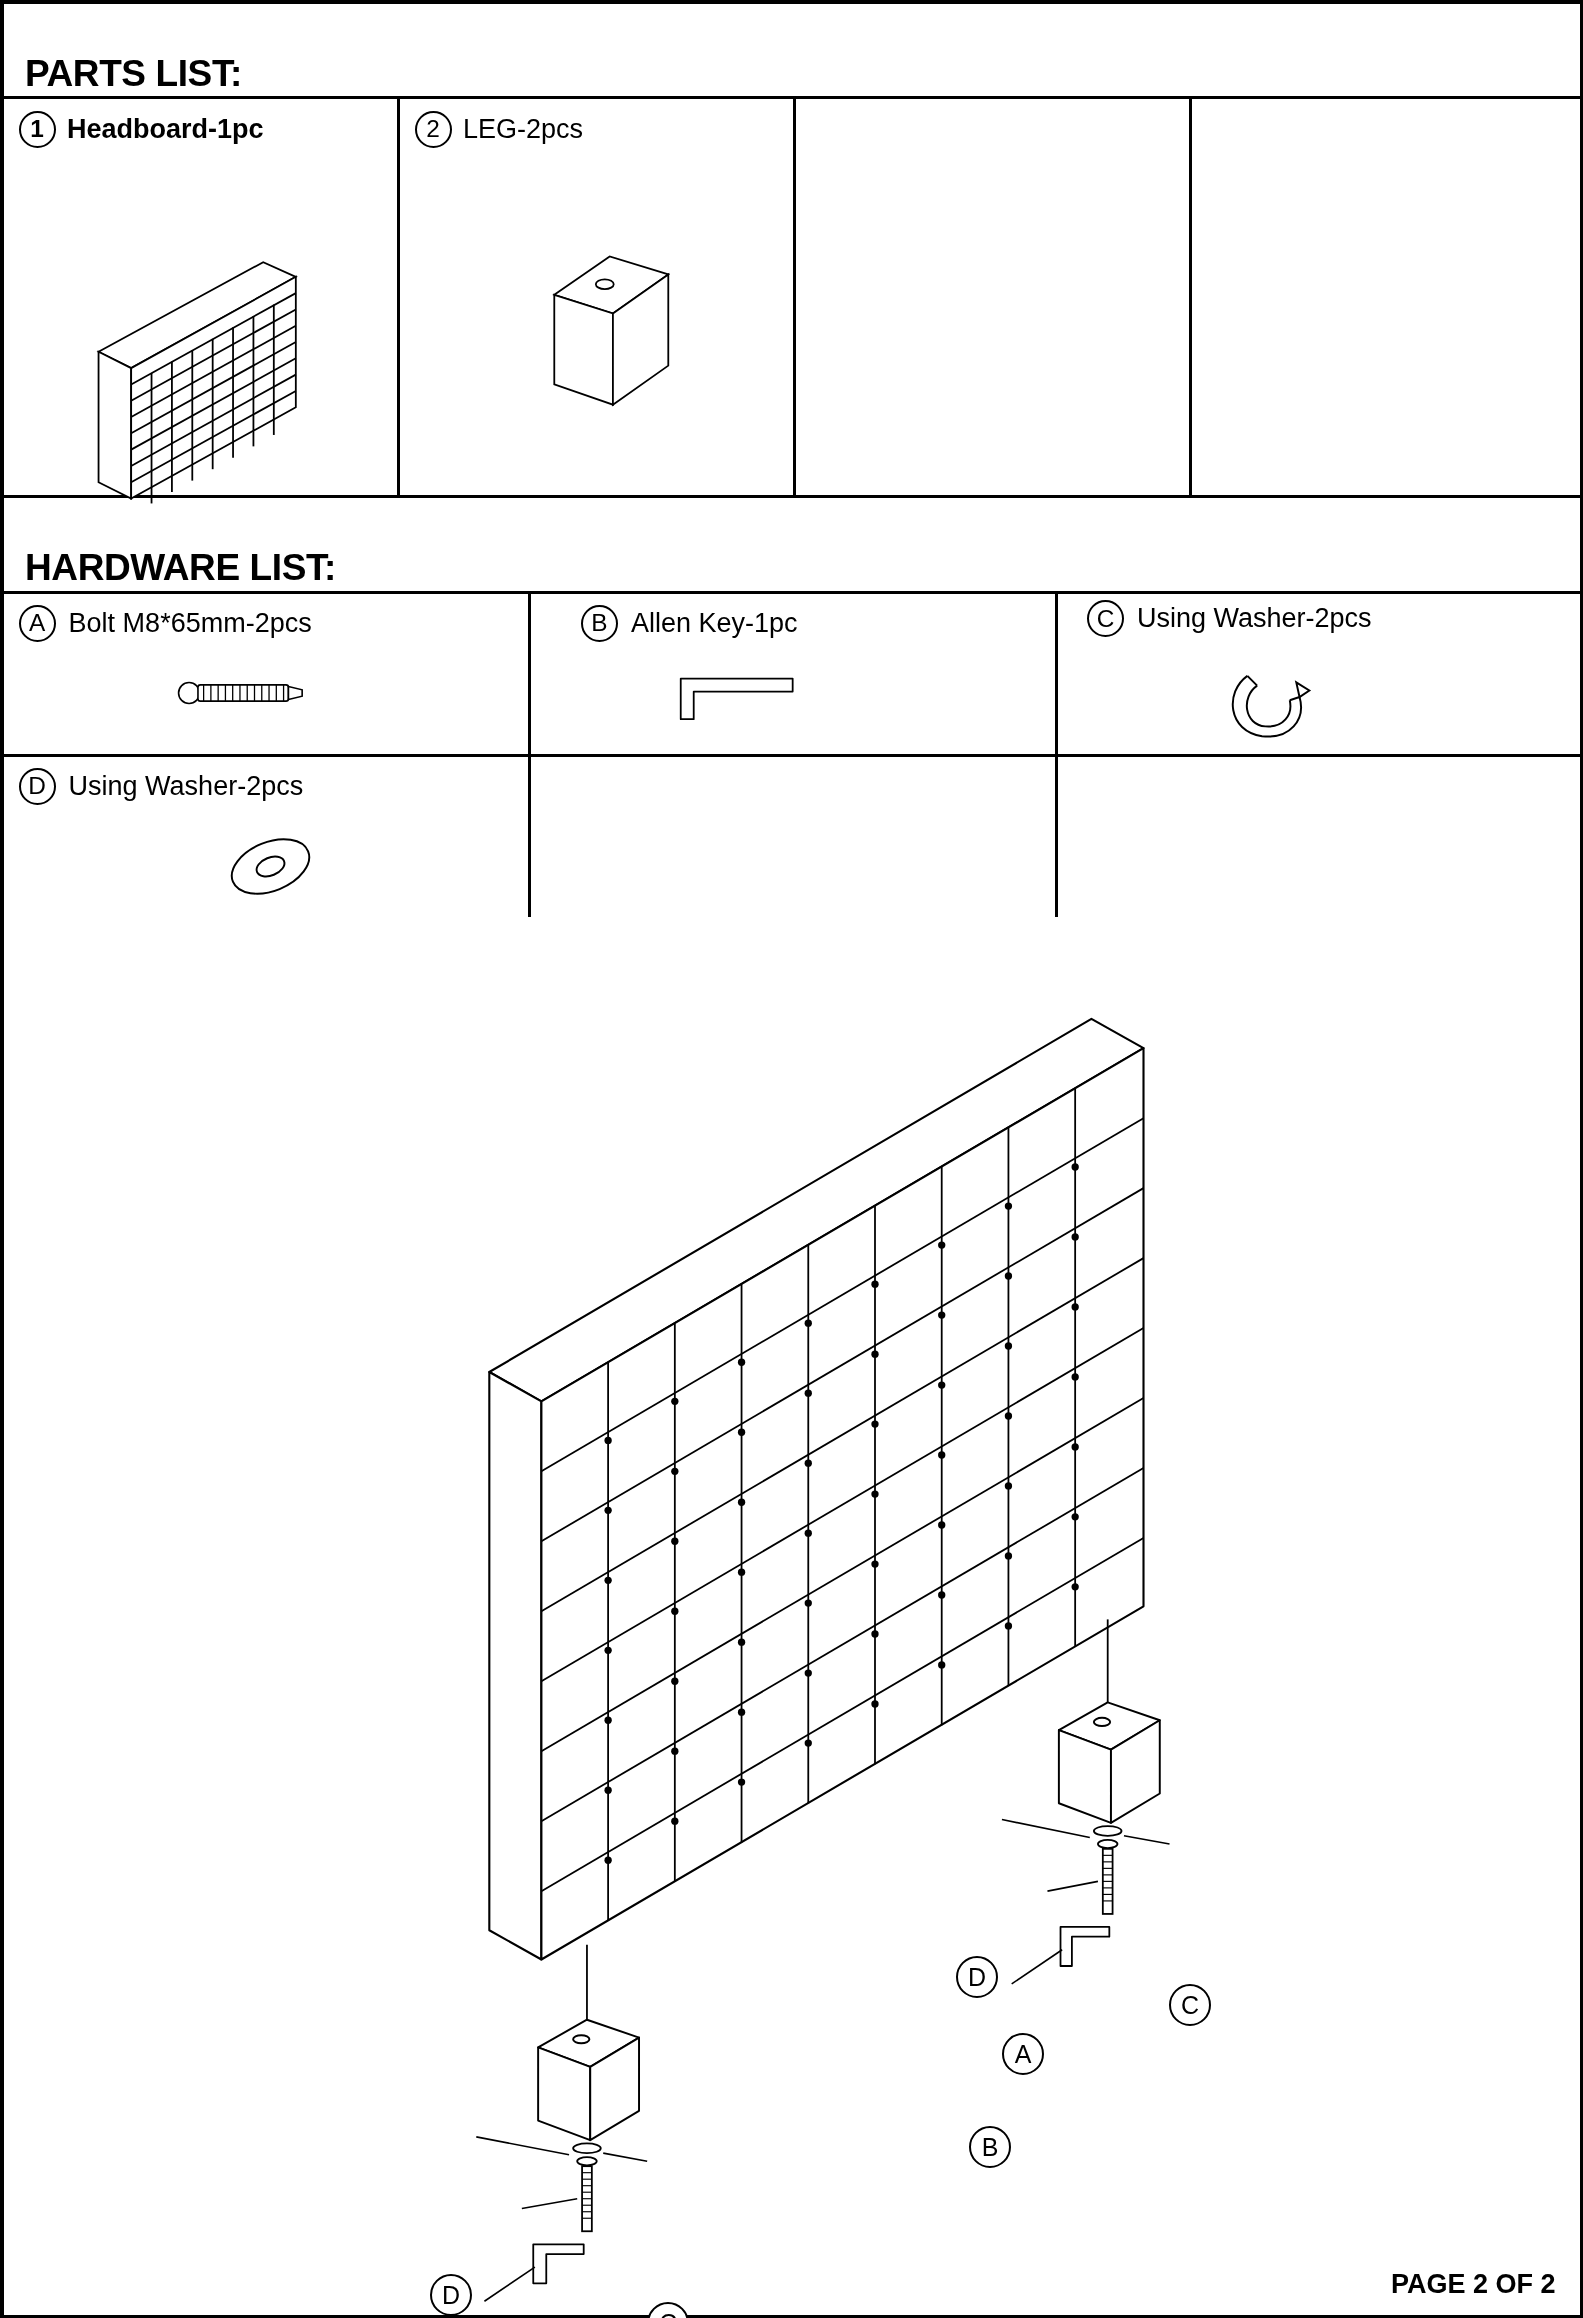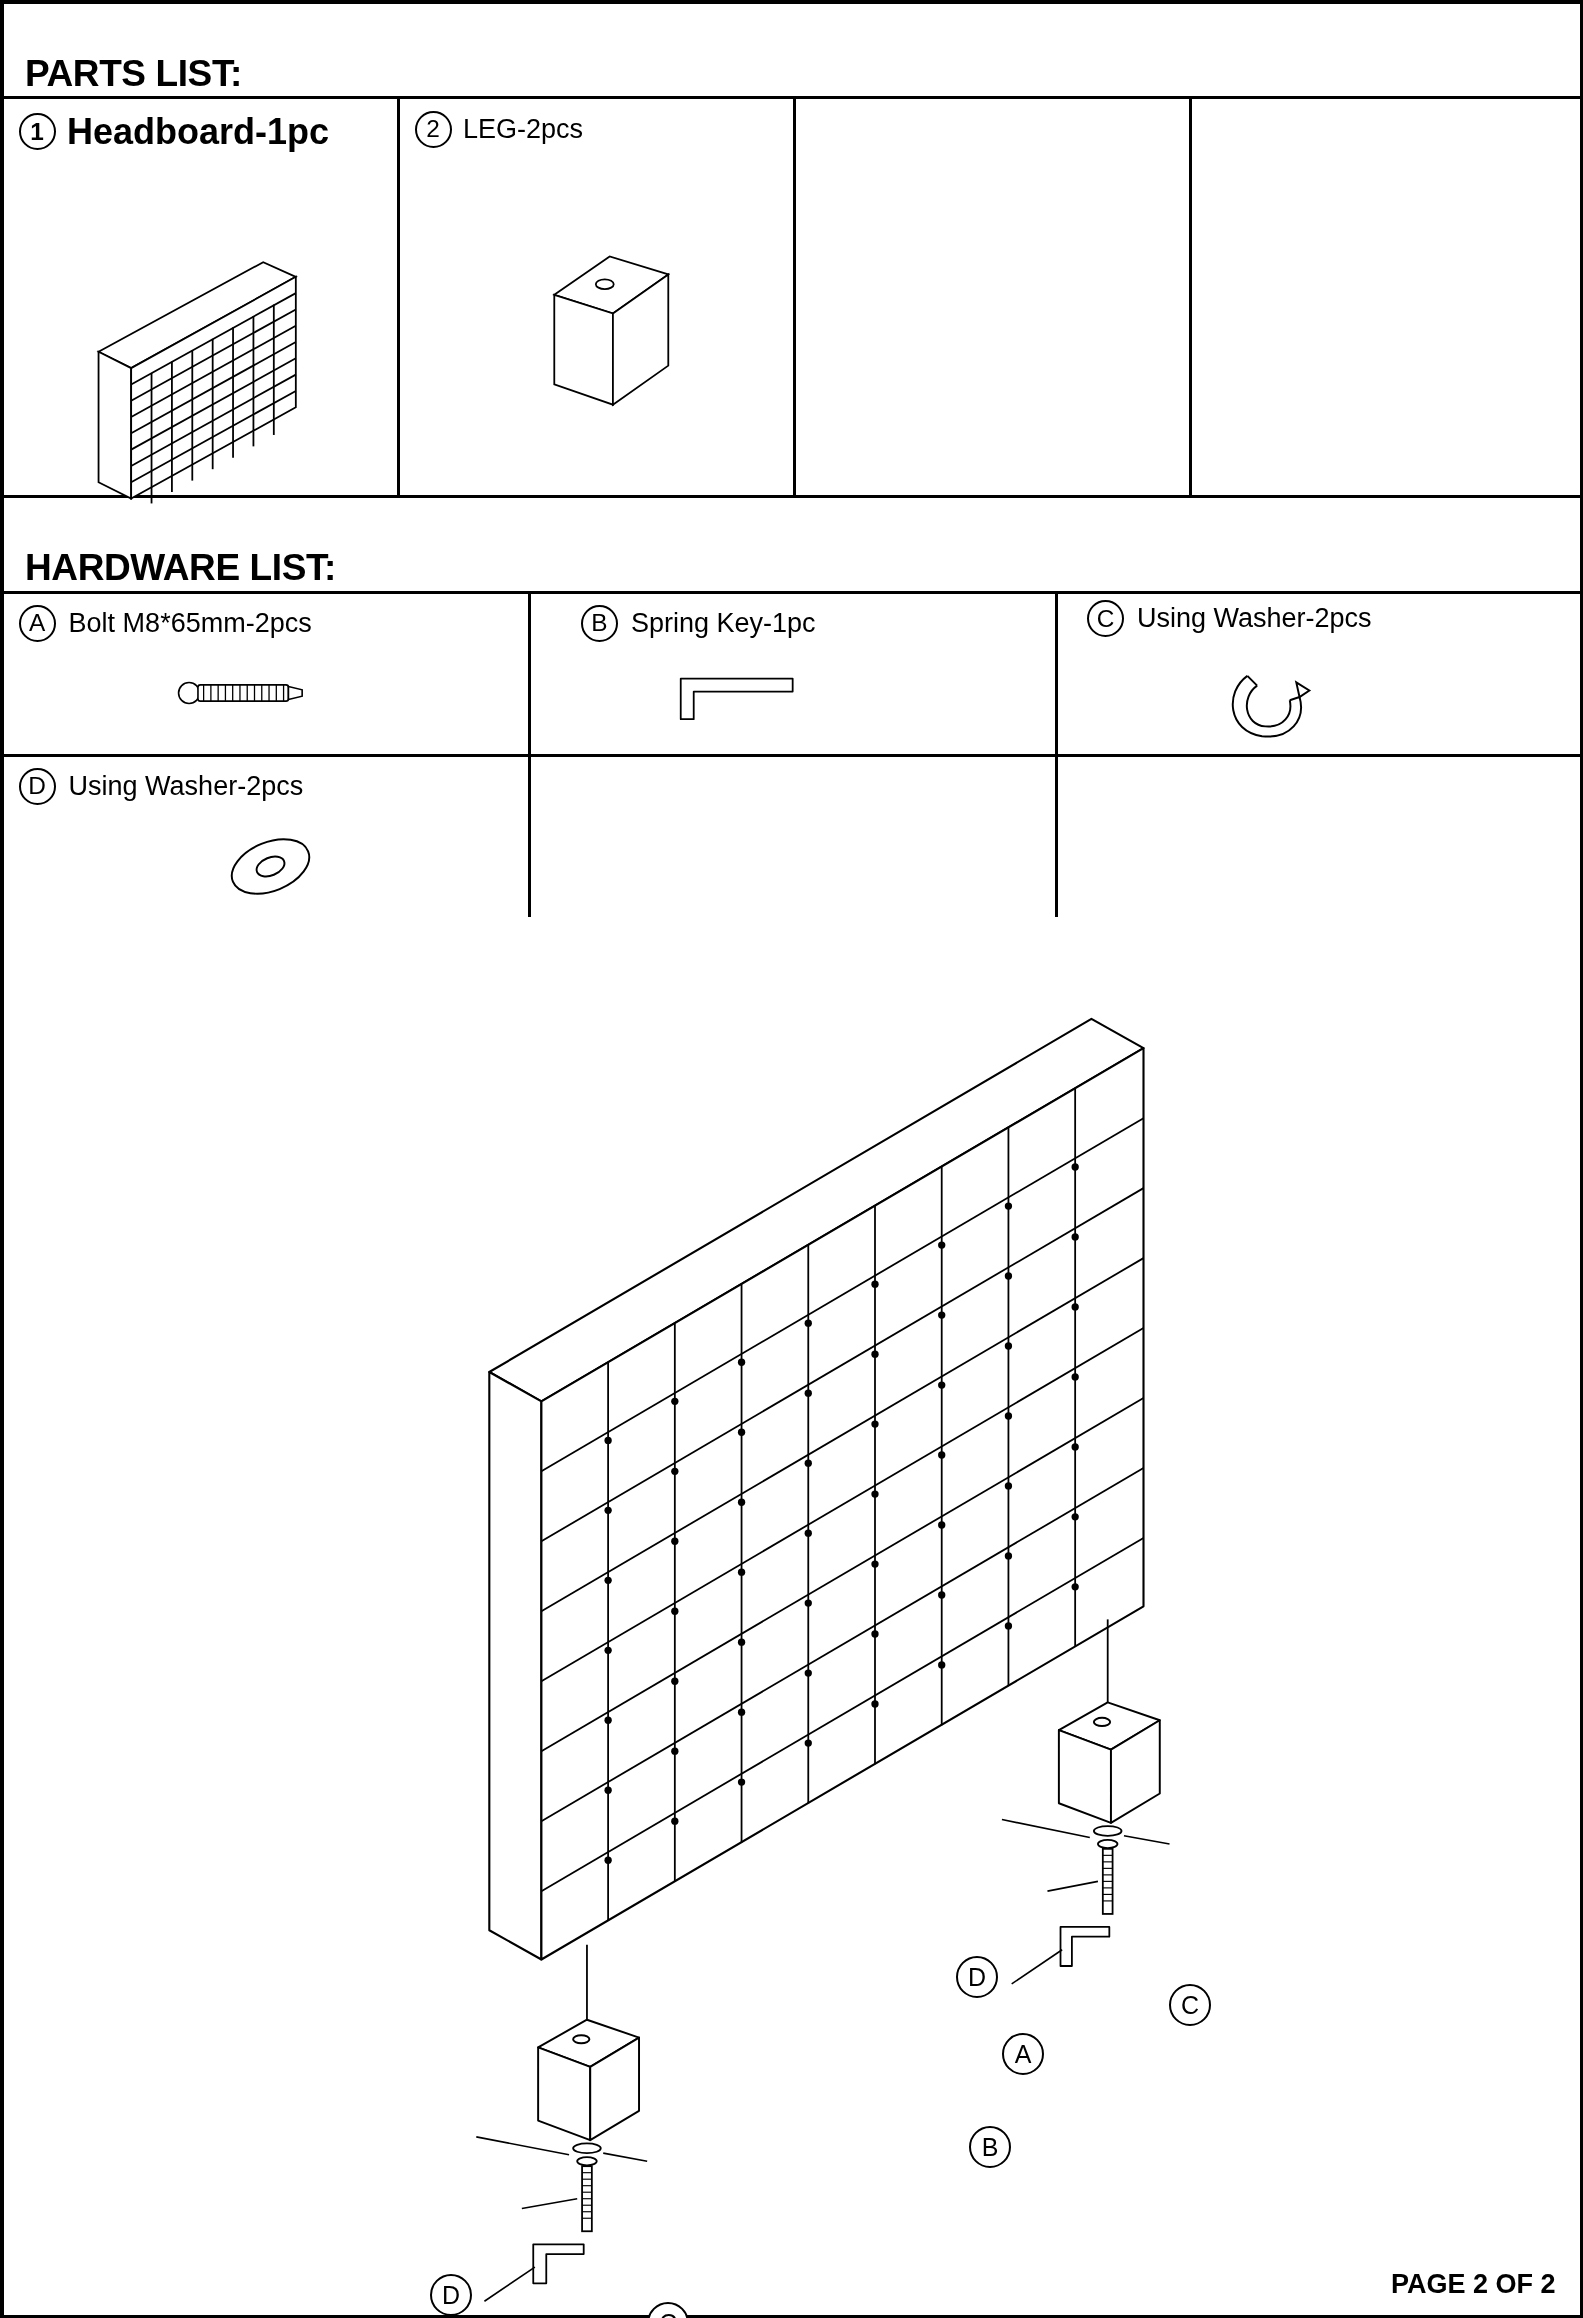--- a/index.html
+++ b/index.html
@@ -63,21 +63,21 @@
   }
   .badge.thin { font-weight: normal; }
 
   .cell-head {
     display: flex;
     align-items: center;
     gap: 11.4px;
     padding: 11.4px 0 0 14.6px;
   }
   .cell-label {
-    font-size: 36px;
+    font-size: 27px;
     font-weight: bold;
     white-space: nowrap;
   }
   .cell-label.reg {
     font-weight: normal;
     font-size: 27px;
   }
 
   .art {
     position: absolute;
@@ -211,21 +211,21 @@
             <line x1="130" y1="16" x2="130" y2="36"></line>
               <line x1="139" y1="16" x2="139" y2="36"></line>
           </g>
         </svg>
       </div>
     </div>
 
     <div class="cell" style="width:527px;">
       <div class="cell-head" style="gap:13px; padding-left:50px;">
         <span class="badge thin">B</span>
-        <span class="cell-label reg">Spring Key-1pc</span>
+        <span class="cell-label reg">Allen Key-1pc</span>
       </div>
       <div class="art" style="left:140px; top:78px;">
         <svg width="146" height="57" viewBox="0 0 180 70">
           <g fill="#ffffff" stroke="#000" stroke-width="2.2" stroke-linejoin="round">
             <path d="M12 8 L150 8 L150 24 L28 24 L28 58 L12 58 Z"></path>
           </g>
         </svg>
       </div>
     </div>
 

